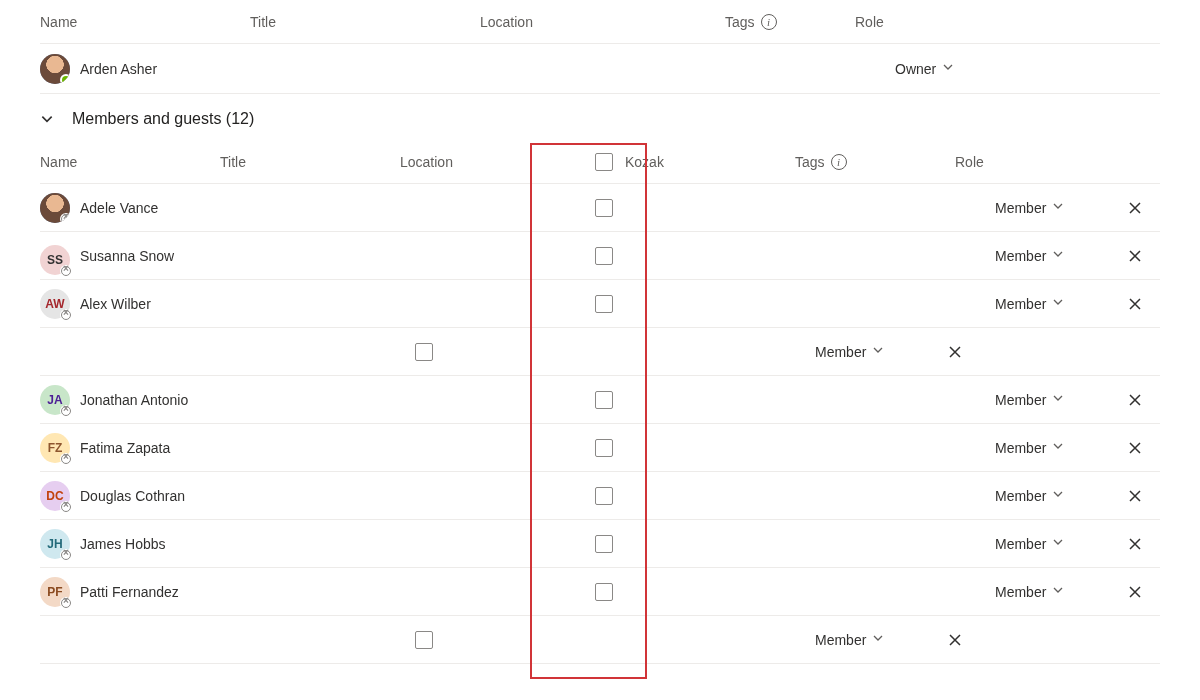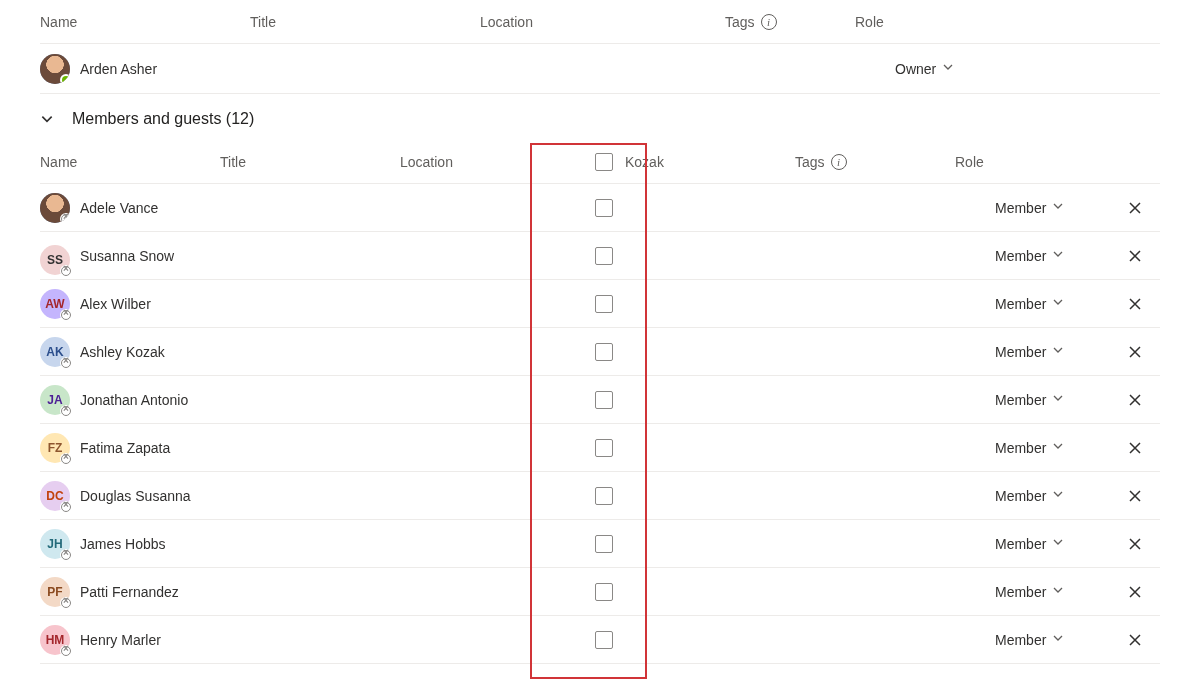--- a/index.html
+++ b/index.html
@@ -125,21 +125,21 @@
     border:2px solid #d13438;
     pointer-events:none;
     left: 530px;
     top: 143px;
     width: 117px;
     height: 536px;
     z-index:10;
   }
 
   
-  .c-ss{background:#f1d3d3;margin-top:8px;} .c-aw{background:#c4b5fd; color:#a4262c;}
+  .c-ss{background:#f1d3d3;margin-top:8px;} .c-aw{background:#e5e5e5; color:#a4262c;}
   .c-ak{background:#c7d6ed; color:#2b4e8c;} .c-ja{background:#c8e6c9; color:#4c1d95;}
   .c-fz{background:#ffe7b3; color:#8e562e;} .c-dc{background:#e6cef0; color:#c2410c;}
   .c-jh{background:#cfe8ef; color:#236a7a;} .c-pf{background:#f3d9c6; color:#8a4a1f;}
   .c-hm{background:#f7c4cc; color:#a4262c;}
 
   .photo-face {
     width:100%; height:100%;
     background: radial-gradient(circle at 50% 35%, #e9b892 0%, #e9b892 35%, transparent 36%),
                 linear-gradient(#6b4a3a,#6b4a3a);
     background-color:#7a99c2;
@@ -300,26 +300,20 @@
         </span></div>
       <div class="m-col-remove">
         <span class="close-x">
           <svg width="16" height="16" viewBox="0 0 16 16">
             <path d="M3 3 L13 13 M13 3 L3 13" stroke="#323130" stroke-width="1.5"></path>
           </svg>
         </span>
       </div>
     </div>
     <div class="member-row">
-      <div class="m-col-name">
-        <div class="avatar c-ak">AK<div class="presence">
-            <div class="presence-dot offline"></div>
-          </div></div>
-        <span>Ashley Kozak</span>
-      </div>
       <div class="m-col-title"></div>
       <div class="m-col-location"></div>
       <div class="m-col-mute">
         <div class="checkbox"></div>
       </div>
       <div class="m-col-tags"></div>
       <div class="m-col-role"><span class="role-dropdown">
           <span>Member</span>
           <span class="chevron">
             <svg width="12" height="12" viewBox="0 0 12 12">
@@ -391,21 +385,21 @@
             <path d="M3 3 L13 13 M13 3 L3 13" stroke="#323130" stroke-width="1.5"></path>
           </svg>
         </span>
       </div>
     </div>
     <div class="member-row">
       <div class="m-col-name">
         <div class="avatar c-dc">DC<div class="presence">
             <div class="presence-dot offline"></div>
           </div></div>
-        <span>Douglas Susanna</span>
+        <span>Douglas Cothran</span>
       </div>
       <div class="m-col-title"></div>
       <div class="m-col-location"></div>
       <div class="m-col-mute">
         <div class="checkbox"></div>
       </div>
       <div class="m-col-tags"></div>
       <div class="m-col-role"><span class="role-dropdown">
           <span>Member</span>
           <span class="chevron">
@@ -474,26 +468,20 @@
         </span></div>
       <div class="m-col-remove">
         <span class="close-x">
           <svg width="16" height="16" viewBox="0 0 16 16">
             <path d="M3 3 L13 13 M13 3 L3 13" stroke="#323130" stroke-width="1.5"></path>
           </svg>
         </span>
       </div>
     </div>
     <div class="member-row">
-      <div class="m-col-name">
-        <div class="avatar c-hm">HM<div class="presence">
-            <div class="presence-dot offline"></div>
-          </div></div>
-        <span>Henry Marler</span>
-      </div>
       <div class="m-col-title"></div>
       <div class="m-col-location"></div>
       <div class="m-col-mute">
         <div class="checkbox"></div>
       </div>
       <div class="m-col-tags"></div>
       <div class="m-col-role"><span class="role-dropdown">
           <span>Member</span>
           <span class="chevron">
             <svg width="12" height="12" viewBox="0 0 12 12">

